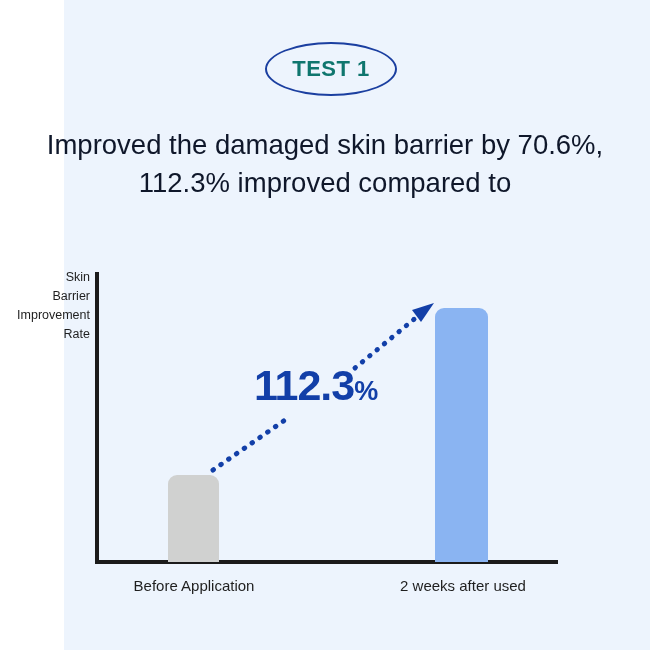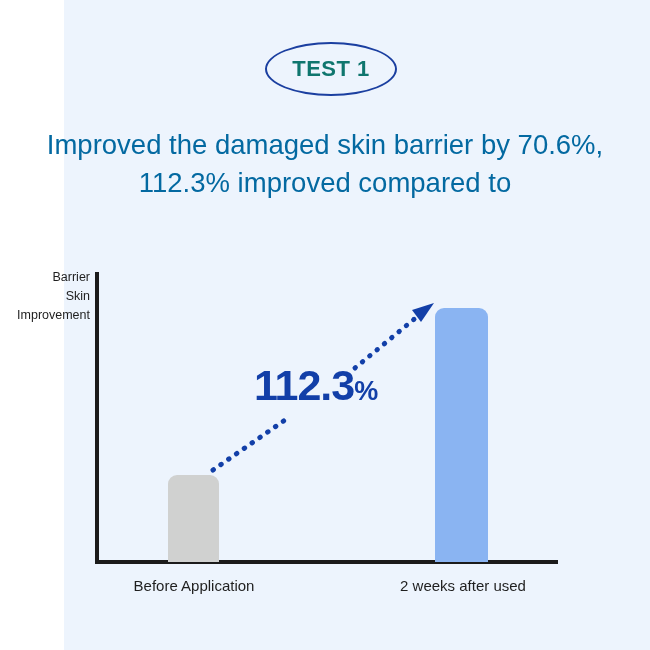--- a/index.html
+++ b/index.html
@@ -50,21 +50,21 @@
     line-height: 1;
   }
 
   
   .headline {
     position: absolute;
     left: 0;
     top: 126px;
     width: 650px;
     text-align: center;
-    color: #0369a1;
+    color: #0f172a;
     font-size: 27.5px;
     line-height: 38px;
     font-weight: normal;
   }
   .headline div {
     white-space: nowrap;
   }
 
   
   .chart {
@@ -171,23 +171,24 @@
   </div>
 
   <div class="headline">
     <div>Improved the damaged skin barrier by 70.6%,</div>
     <div>112.3% improved compared to</div>
   </div>
 
   <div class="chart">
 
     <div class="y-axis-label">
+      <div>Skin</div>
       <div>Barrier</div>
-      <div>Skin</div>
       <div>Improvement</div>
+      <div>Rate</div>
     </div>
 
     <div class="axis-y"></div>
     <div class="axis-x"></div>
 
     <div class="bar bar-before"></div>
     <div class="bar bar-after"></div>
 
     <div class="tick-label tick-before">Before Application</div>
     <div class="tick-label tick-after">2 weeks after used</div>

